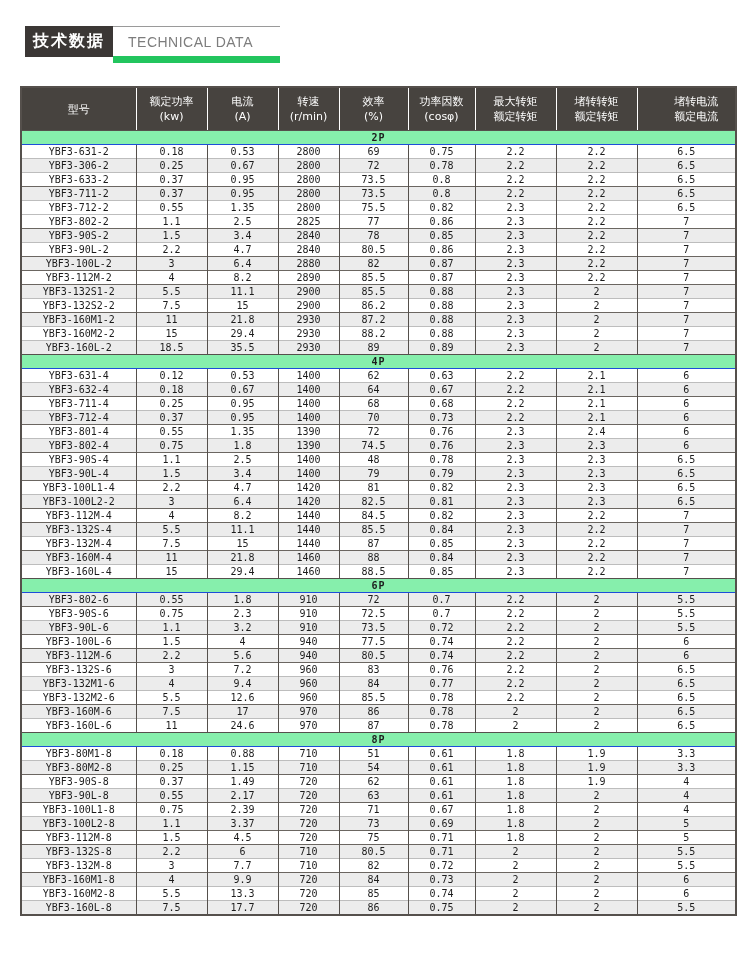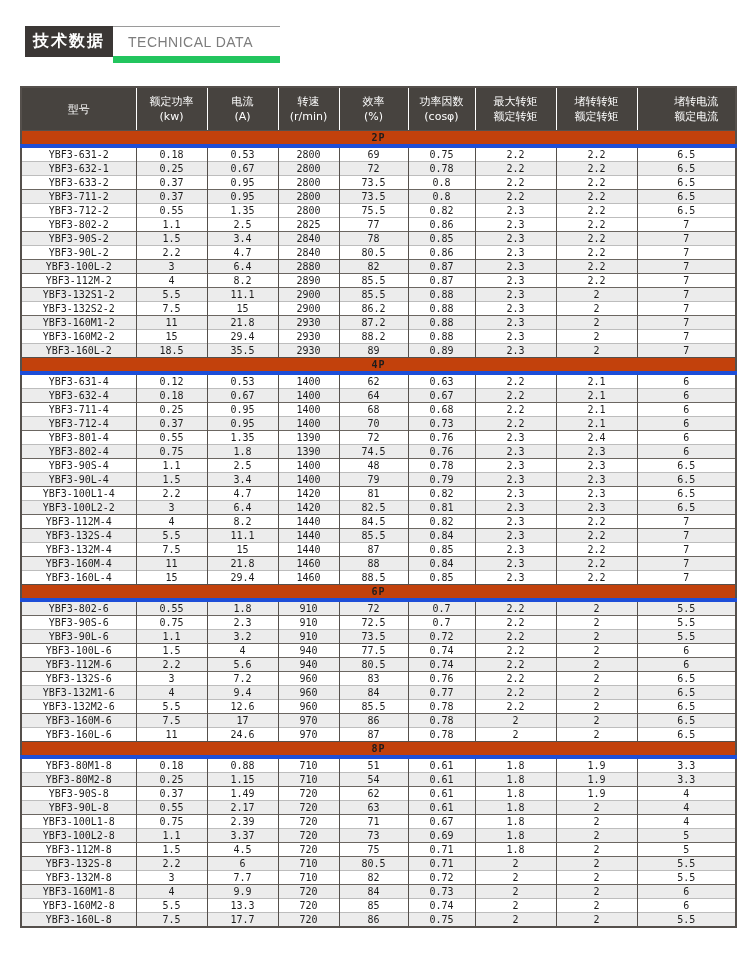--- a/index.html
+++ b/index.html
@@ -41,22 +41,22 @@
   }
   th:first-child{border-left:1px solid #47433f;}
   th:last-child{border-right:1px solid #47433f;padding-left:20px;}
   td{
     height:13px;line-height:13px;padding:0;text-align:center;vertical-align:middle;
     border-left:1px solid #55504c;border-right:1px solid #55504c;
     border-top:1px solid #bdbdbd;
     white-space:nowrap;overflow:hidden;
   }
   tr.band td{
-    background:#c2410c;
-    border-top:1px solid #55504c;border-bottom:4px solid #1d4ed8;
+    background:#86efac;
+    border-top:1px solid #55504c;border-bottom:1px solid #1d4ed8;
     font-weight:bold;letter-spacing:1px;
   }
   tr.alt td{background:#ececec;}
   tr.sep td{border-top:1px solid #6b6661;}
 </style>
 </head>
 <body>
 
 <div class="page">
 
@@ -125,21 +125,21 @@
           <td>0.18</td>
           <td>0.53</td>
           <td>2800</td>
           <td>69</td>
           <td>0.75</td>
           <td>2.2</td>
           <td>2.2</td>
           <td>6.5</td>
         </tr>
         <tr class="alt">
-          <td>YBF3-632-1</td>
+          <td>YBF3-306-2</td>
           <td>0.25</td>
           <td>0.67</td>
           <td>2800</td>
           <td>72</td>
           <td>0.78</td>
           <td>2.2</td>
           <td>2.2</td>
           <td>6.5</td>
         </tr>
         <tr class="">

